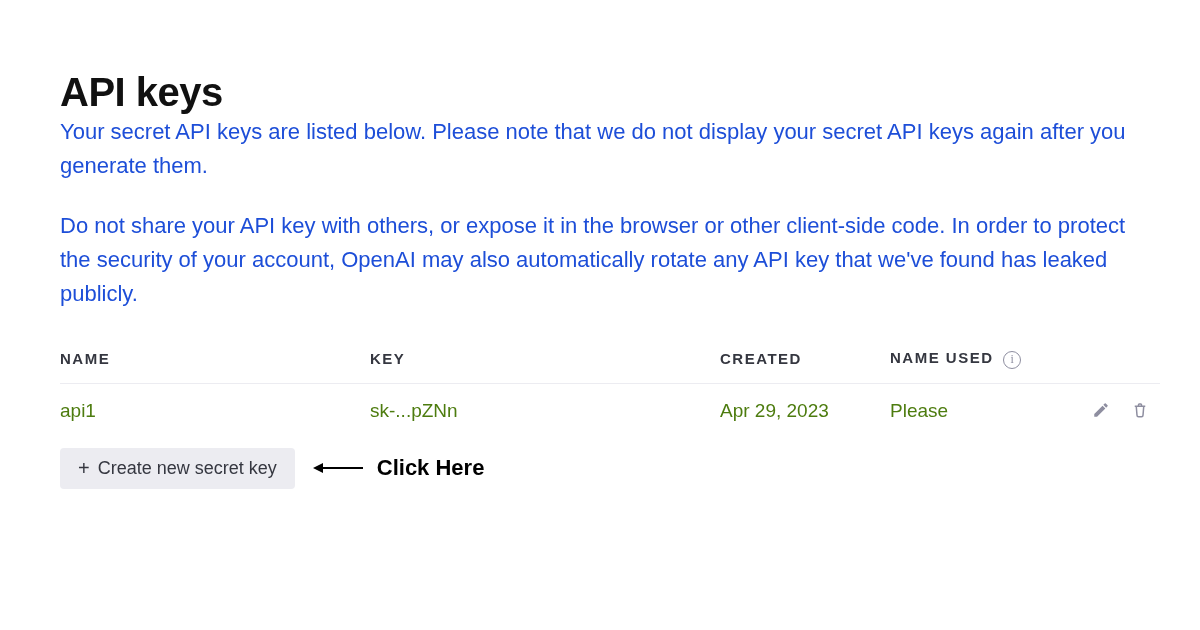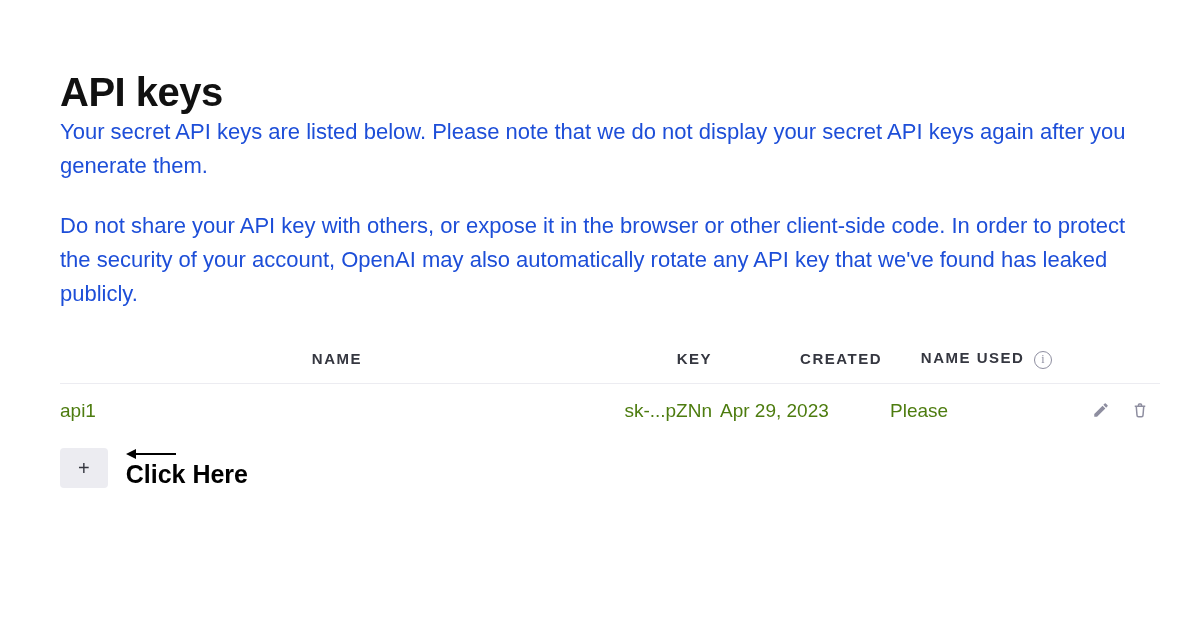--- a/index.html
+++ b/index.html
@@ -24,35 +24,35 @@
       margin-bottom: 26px;
       max-width: 1070px;
     }
     table.keys {
       width: 1100px;
       border-collapse: collapse;
       margin-top: 20px;
       font-size: 19px;
     }
     table.keys th {
-      text-align: right;
+      text-align: left;
       font-size: 15px;
       font-weight: 700;
       letter-spacing: 1.5px;
       color: #353740;
       padding: 12px 8px 14px 0;
       border-bottom: 1px solid #ececf1;
     }
     table.keys td {
       padding: 14px 8px 14px 0;
       color: #4d7c0f;
       vertical-align: middle;
     }
     .col-name { width: 310px; }
-    .col-key { width: 350px; text-align: right; }
+    .col-key { width: 350px; }
     .col-created { width: 170px; }
     .col-lastused { width: 170px; }
     .col-actions { width: 100px; text-align: right; white-space: nowrap; }
     .info-icon {
       display: inline-flex;
       align-items: center;
       justify-content: center;
       width: 18px;
       height: 18px;
       border: 1.5px solid #8e8ea0;
@@ -90,26 +90,25 @@
       border-radius: 4px;
       cursor: pointer;
       display: inline-flex;
       align-items: center;
       gap: 8px;
       font-family: inherit;
     }
     button.create-key .plus { font-size: 20px; line-height: 1; }
     .arrow-annot {
       display: inline-flex;
-      align-items: flex-start;
+      align-items: center;
       margin-left: 18px;
       font-weight: 700;
-      font-size: 25px;
+      font-size: 22px;
       color: #000;
-      flex-direction: column;
     }
     .arrow-annot svg { margin-right: 14px; }
   </style>
 </head>
 <body>
 
 <h1 class="page-title">API keys</h1>
 
 <p class="desc">Your secret API keys are listed below. Please note that we do not display your secret API keys again after you generate them.</p>
 <p class="desc">Do not share your API key with others, or expose it in the browser or other client-side code. In order to protect the security of your account, OpenAI may also automatically rotate any API key that we've found has leaked publicly.</p>
@@ -145,20 +144,21 @@
             </svg>
         </span>
       </td>
     </tr>
   </tbody>
 </table>
 
 <div class="create-row">
   <button class="create-key">
     <span class="plus">+</span>
+    <span>Create new secret key</span>
   </button>
   <span class="arrow-annot">
     <svg width="50" height="12" viewBox="0 0 50 12">
       <line x1="50" y1="6" x2="4" y2="6" stroke="#000" stroke-width="2"></line>
       <polygon points="0,6 10,1 10,11" fill="#000"></polygon>
     </svg>
     <span>Click Here</span>
   </span>
 </div>
 

